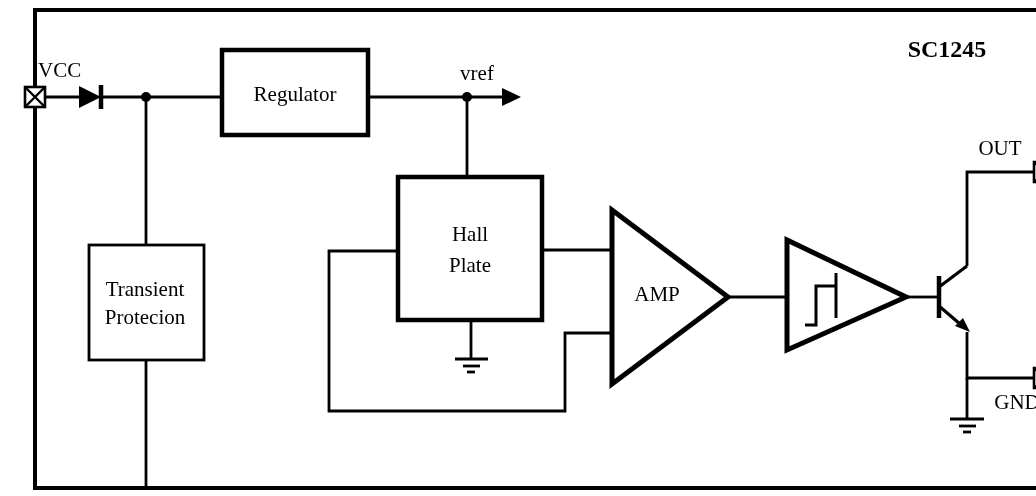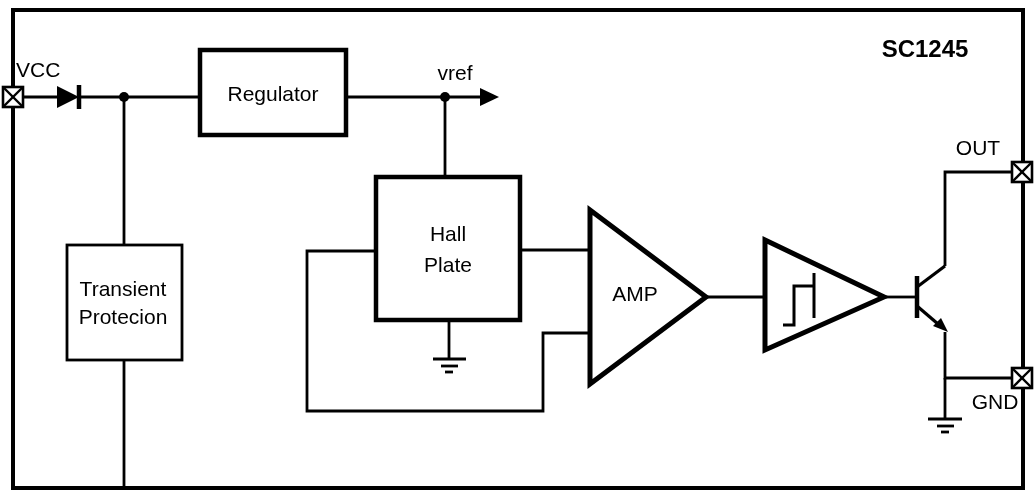--- a/index.html
+++ b/index.html
@@ -2,21 +2,22 @@
 <html style="--ink: #000000; --bg: #ffffff;"><head>
 <meta charset="utf-8">
 <style>
   :root { --ink: #000000; --bg: #ffffff; }
   html, body { margin: 0; padding: 0; background: var(--bg); }
   .stage {
     position: relative;
     width: 856px;
     height: 496px;
     background: var(--bg);
-    font-family: Liberation Sans, sans-serif;
+    font-family: Liberation Serif, serif;
+    padding-left: 22px;
   }
   svg { display: block; }
   .wire   { stroke: var(--ink); stroke-width: 2.8; fill: none; }
   .border { stroke: var(--ink); stroke-width: 4;   fill: none; }
   .block  { stroke: var(--ink); stroke-width: 4.5; fill: var(--bg); }
   .block-thin { stroke: var(--ink); stroke-width: 2.8; fill: var(--bg); }
   .tri    { stroke: var(--ink); stroke-width: 5; fill: var(--bg); stroke-linejoin: miter; }
   .solid  { fill: var(--ink); stroke: none; }
   .bar    { stroke: var(--ink); stroke-width: 4.5; fill: none; }
   .gnd1   { stroke: var(--ink); stroke-width: 3.2; fill: none; }

